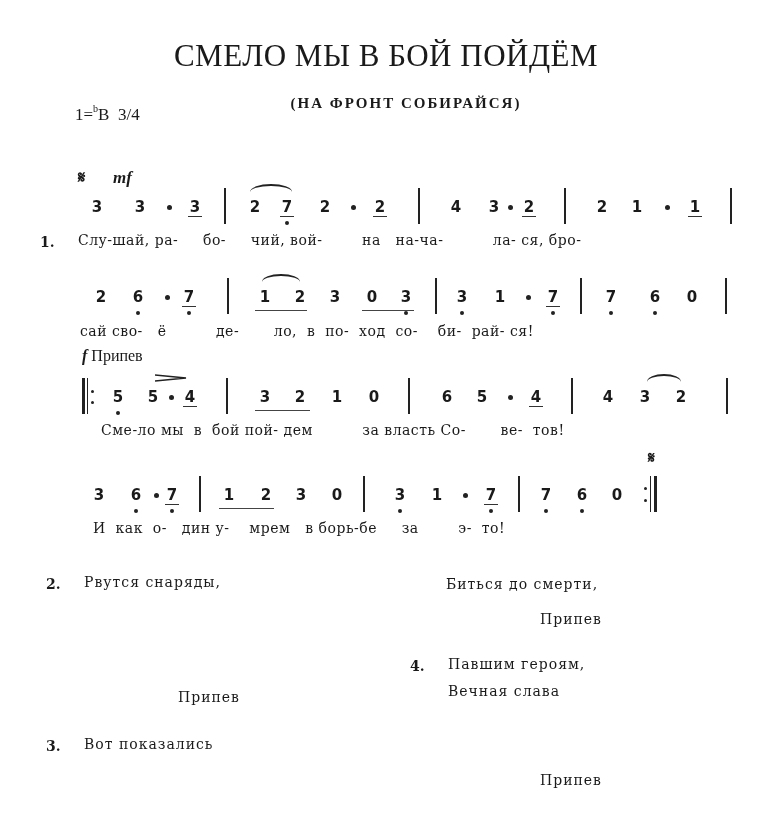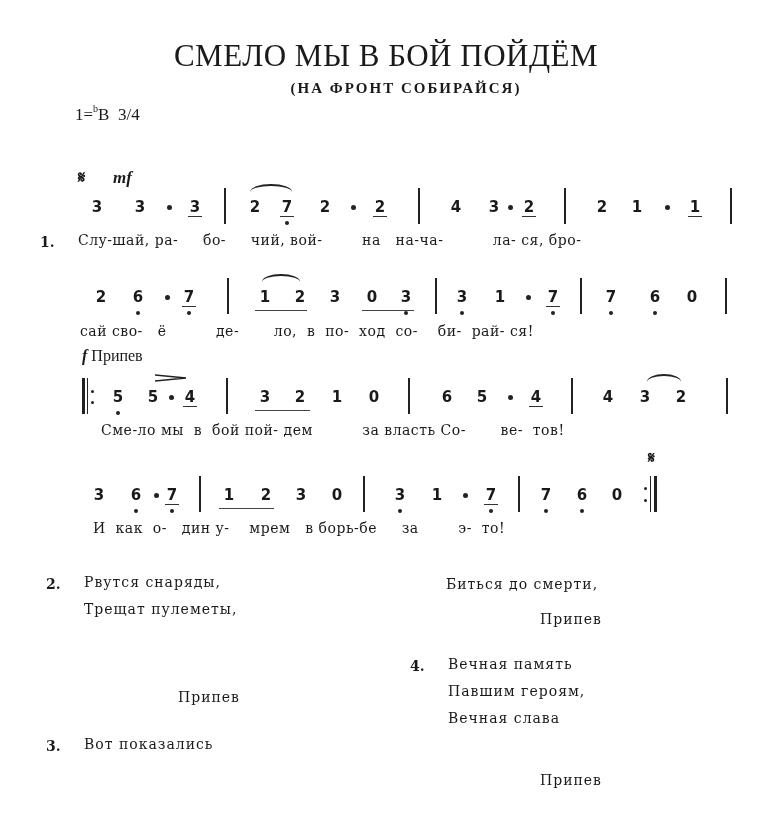--- a/index.html
+++ b/index.html
@@ -7,21 +7,21 @@
     width: 772px; height: 823px; background: #ffffff; color: #1a1a1a;
     position: relative; overflow: hidden;
     font-family: "DejaVu Serif", "Liberation Serif", serif;
   }
   .abs { position: absolute; }
   .title {
     left: 0; width: 772px; top: 38px; text-align: center;
     font-family: "Liberation Serif", serif; font-size: 31px; letter-spacing: 0.5px;
   }
   .subtitle {
-    left: 0; width: 772px; top: 80px; text-align: center; padding-left: 40px; box-sizing: border-box;
+    left: 0; width: 772px; top: 95px; text-align: center; padding-left: 40px; box-sizing: border-box;
     font-family: "Liberation Serif", serif; font-size: 15px; letter-spacing: 2px; font-weight: bold;
   }
   .key { left: 75px; top: 103px; font-family: "Liberation Serif", serif; font-size: 17px; }
   .key sup { font-size: 10px; vertical-align: 8px; }
   .mark { font-family: "Liberation Serif", serif; font-size: 17px; font-weight: bold; }
   .notes {
     font-family: "DejaVu Sans", sans-serif; font-weight: bold; font-size: 15px;
     height: 40px;
   }
   .n { position: absolute; top: 0; width: 14px; text-align: center; line-height: 18px; }
@@ -166,33 +166,31 @@
   <span class="aug" style="left:644px;top:1px;width:3px;height:3px"></span>
   <span class="aug" style="left:644px;top:13px;width:3px;height:3px"></span>
   <span class="bar" style="left:650px;width:1px"></span>
   <span class="bar" style="left:654px;width:3px"></span>
 </div>
 <div class="abs lyr" style="left:93px;top:520px;">И  как  о-   дин у-    мрем   в борь-бе     за        э-  то!</div>
 
 <div class="abs vnum" style="left:46px;top:576px;">2.</div>
 <div class="abs verse" style="left:84px;top:569px;">
   <div>Рвутся снаряды,</div>
-  <div>Трещат пулеметы,</div>
 </div>
 <div class="abs verse" style="left:178px;top:684px;">Припев</div>
 
 <div class="abs vnum" style="left:46px;top:738px;">3.</div>
 <div class="abs verse" style="left:84px;top:731px;">
   <div>Вот показались</div>
 </div>
 
 <div class="abs verse" style="left:446px;top:571px;">
   <div>Биться до смерти,</div>
 </div>
 <div class="abs verse" style="left:540px;top:606px;">Припев</div>
 
 <div class="abs vnum" style="left:410px;top:658px;">4.</div>
 <div class="abs verse" style="left:448px;top:651px;">
-  <div>Вечная память</div>
   <div>Павшим героям,</div>
   <div>Вечная слава</div>
 </div>
 <div class="abs verse" style="left:540px;top:767px;">Припев</div>
 
 </body></html>

